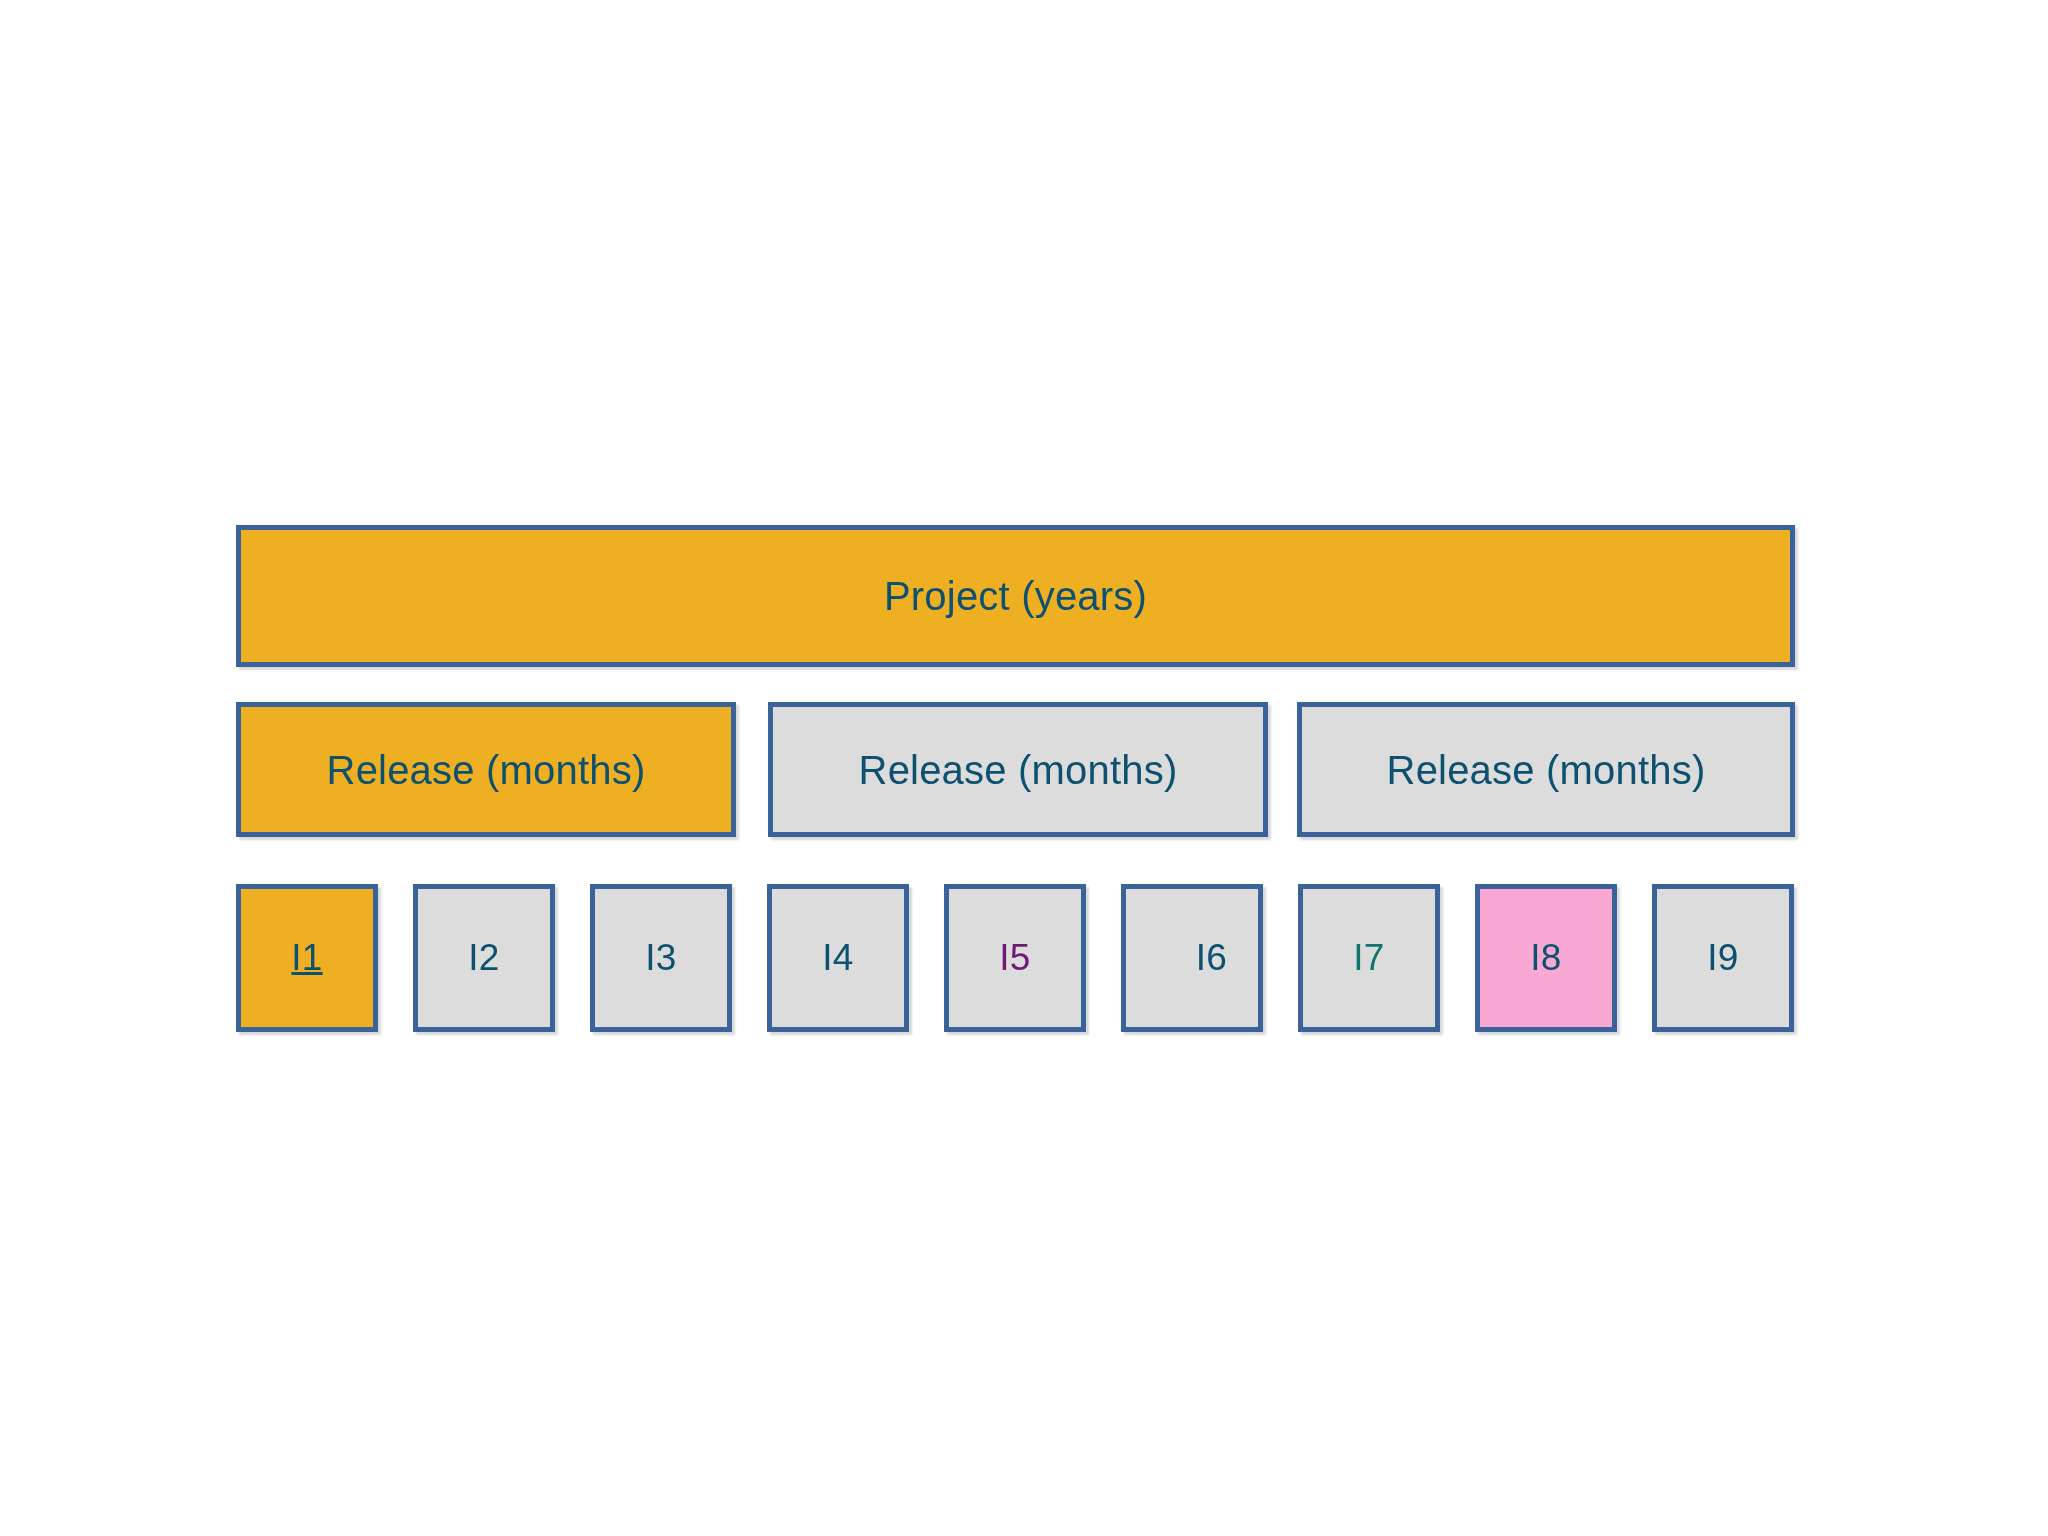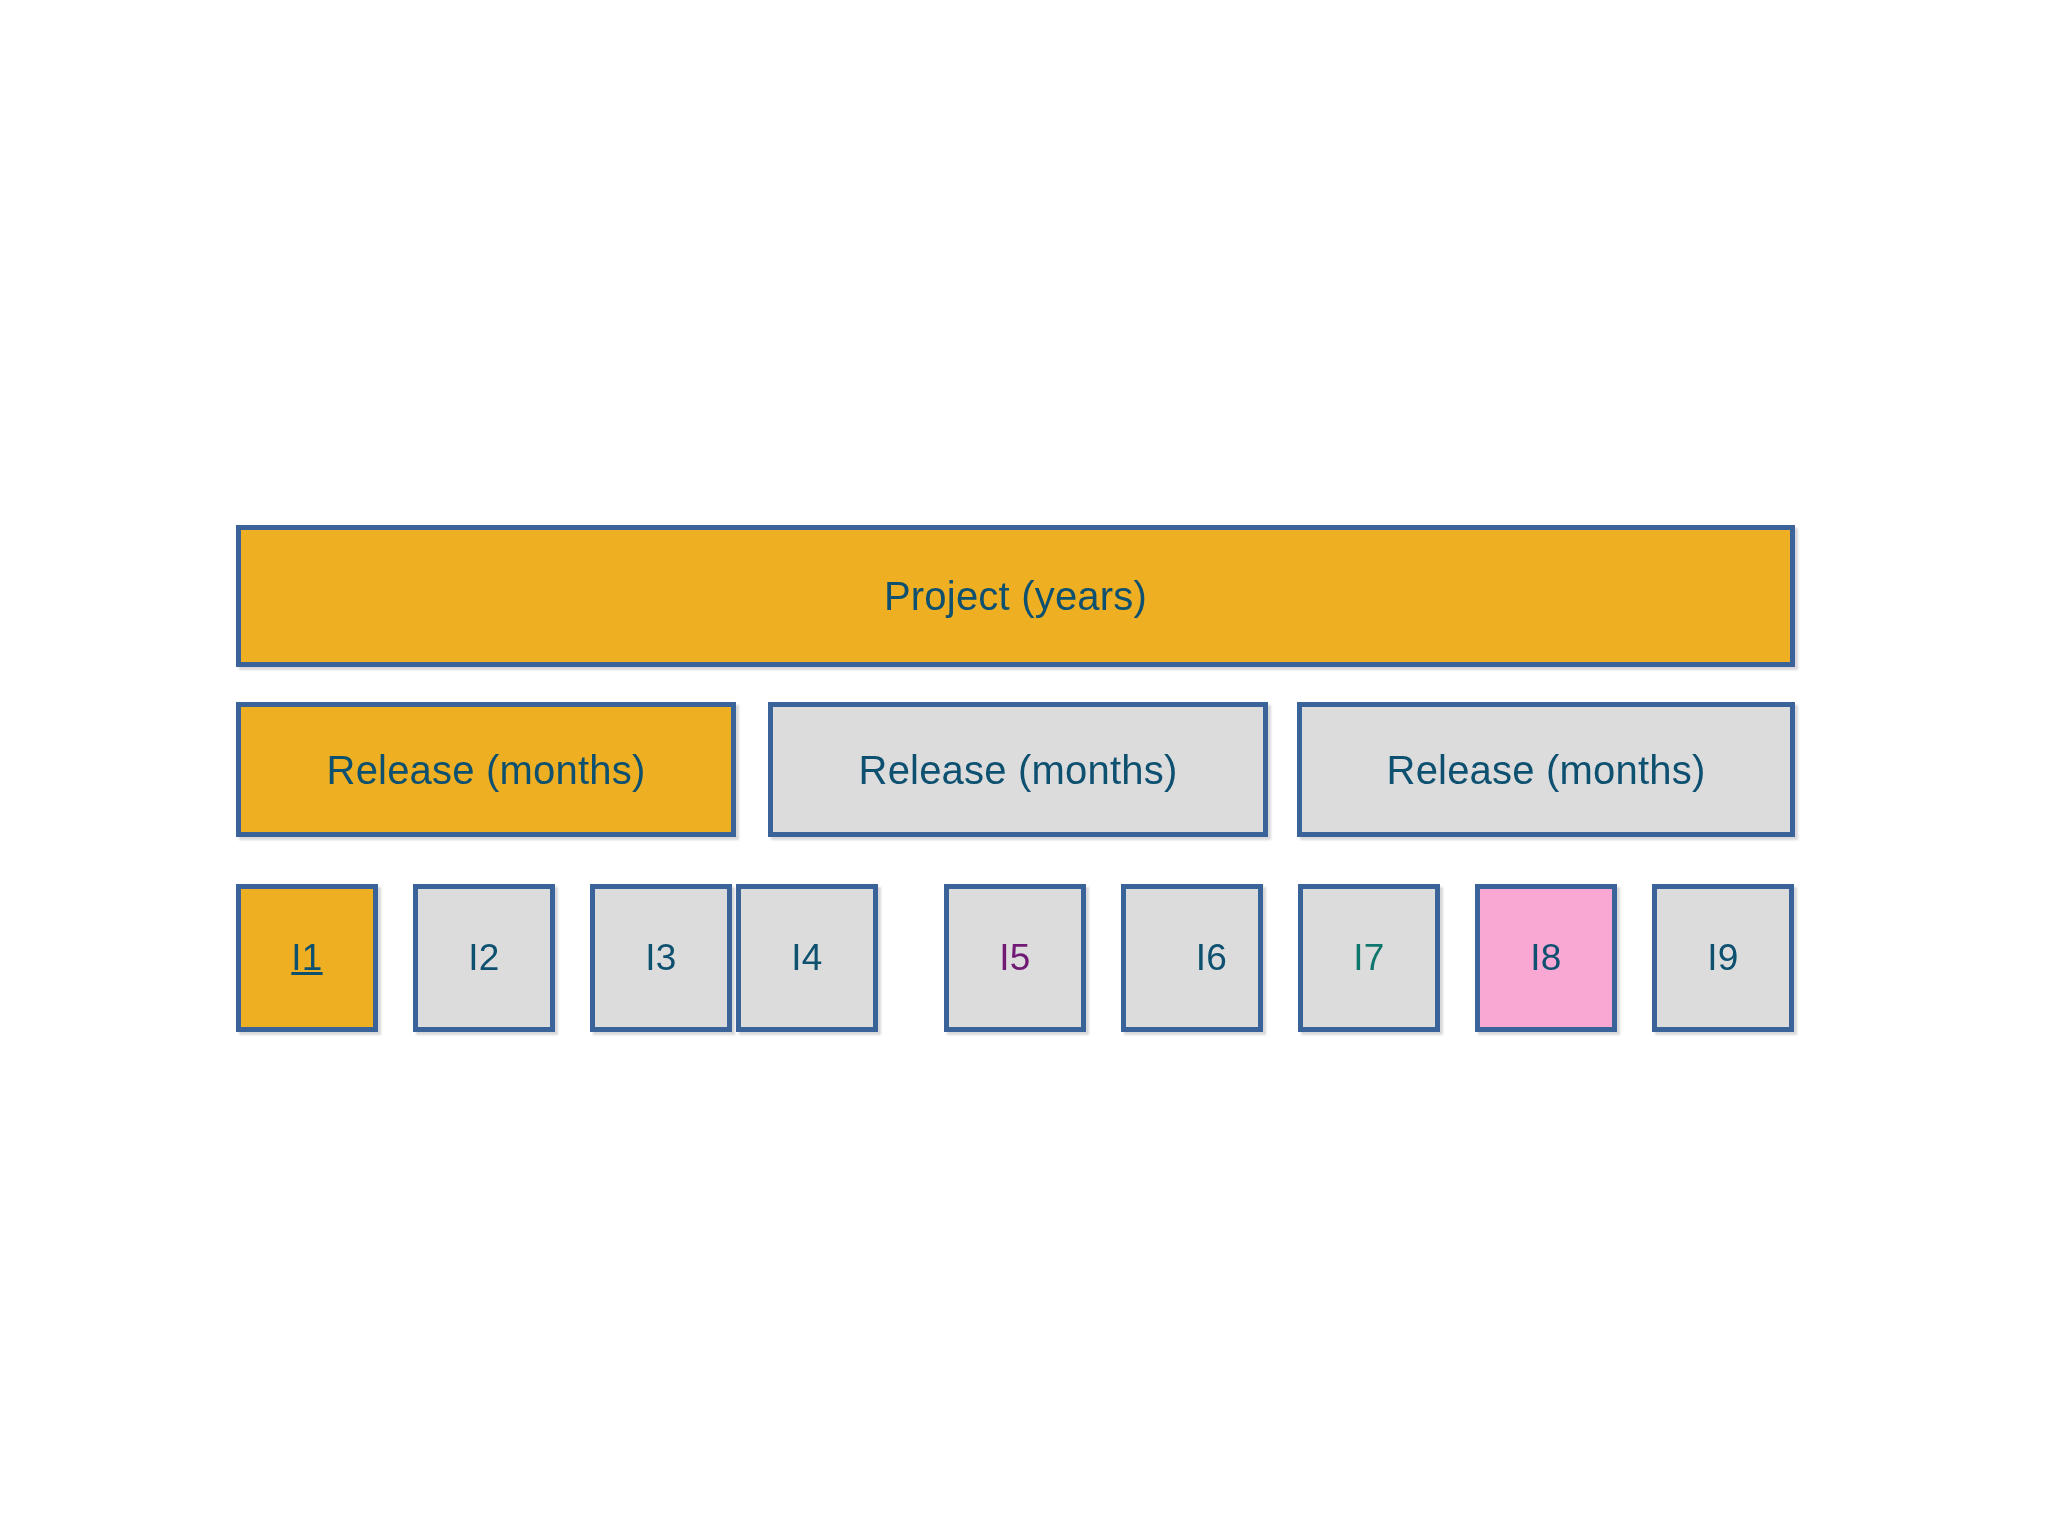--- a/index.html
+++ b/index.html
@@ -74,21 +74,21 @@
     top: 852px;
     width: 142px;
     height: 148px;
   }
   .iteration-node .lbl {
     font-size: 37px;
   }
   .iteration-node[data-idx="0"] { left: 236px; text-decoration: underline;  }
   .iteration-node[data-idx="1"] { left: 413px;  }
   .iteration-node[data-idx="2"] { left: 590px;  }
-  .iteration-node[data-idx="3"] { left: 736px;  }
+  .iteration-node[data-idx="3"] { left: 767px;  }
   .iteration-node[data-idx="4"] { left: 944px;  }
   .iteration-node[data-idx="5"] { left: 1121px; }
   .iteration-node[data-idx="6"] { left: 1298px; }
   .iteration-node[data-idx="7"] { left: 1475px; }
   .iteration-node[data-idx="8"] { left: 1652px; }
 </style>
 </head>
 <body>
 
 <div id="diagram" style="background: rgb(255, 255, 255); margin-top: 32px;">

